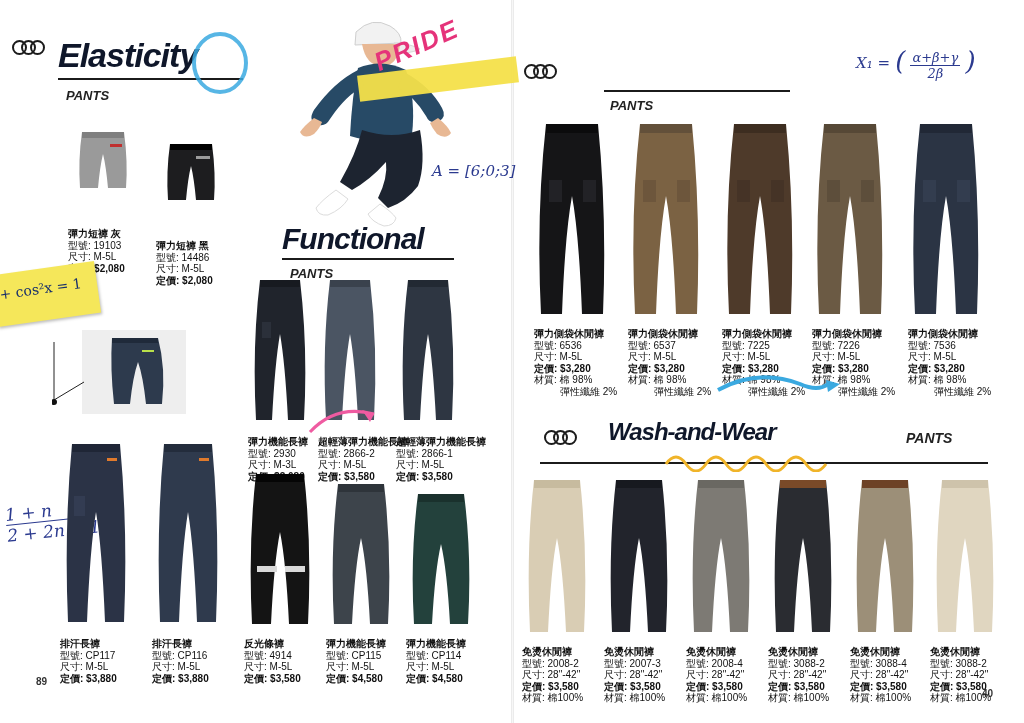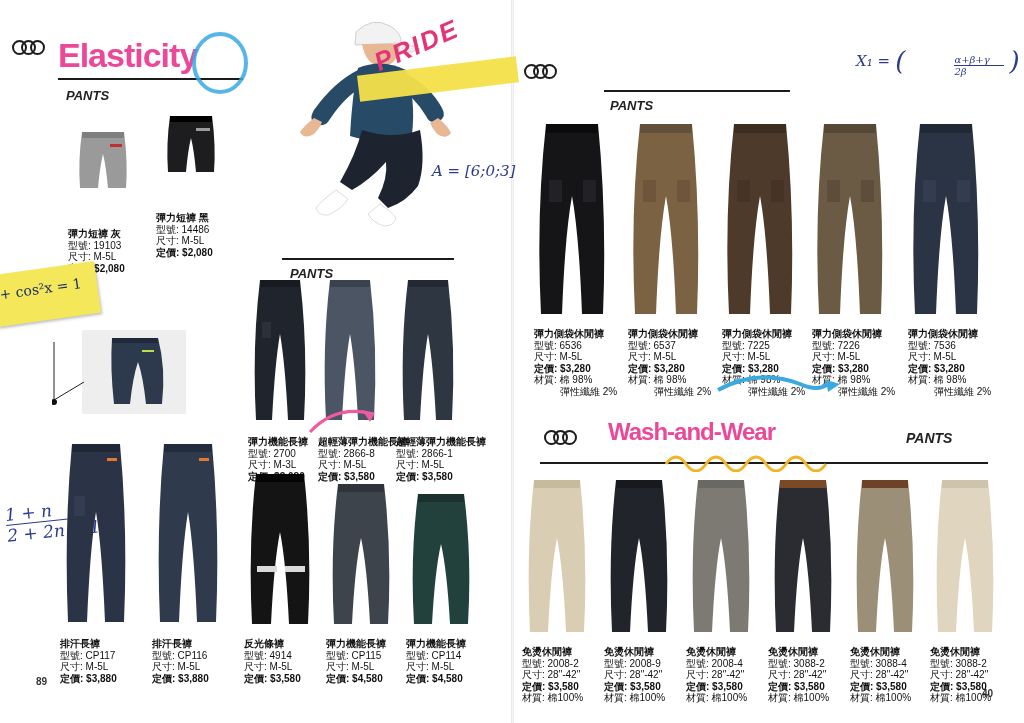--- a/index.html
+++ b/index.html
@@ -29,22 +29,22 @@
   }
   .rings span{
     display:block;width:11px;height:11px;border:2px solid #1b1b1b;border-radius:50%;
     position:absolute;
   }
   .rings span:nth-child(1){left:0;top:0;}
   .rings span:nth-child(2){left:9px;top:0;}
   .rings span:nth-child(3){left:18px;top:0;}
   .sec-title{
     position:absolute;
-    font-weight:bold;
-    color:#ec4899;
+    font-style:italic;font-weight:bold;
+    color:#0f172a;
     letter-spacing:-1px;
     white-space:nowrap;
   }
   .sec-sub{
     position:absolute;
     font-style:italic;font-weight:bold;font-size:13px;color:#222;
     letter-spacing:0px;
   }
   .rule{
     position:absolute;height:2px;background:#1b1b1b;
@@ -138,21 +138,21 @@
         </svg>
     </div>
     <div class="cap" style="margin-top:10px;">
       <div class="nm">彈力短褲  灰</div>
       <div>型號: 19103</div>
       <div>尺寸: M-5L</div>
       <div class="price">定價: $2,080</div>
     </div>
   </div>
 
-  <div class="prod" style="left:156px;top:112px;">
+  <div class="prod" style="left:156px;top:140px;">
     <div class="img" style="width:70px;height:90px;">
       <svg width="70" height="90">
           <path d="M14 4 h42 q4 30 2 56 h-18 q-2 -22 -5 -34 q-3 12 -5 34 h-18 q-2 -28 2 -56 z" fill="#1d1d1f"></path>
           <rect x="14" y="4" width="42" height="6" fill="#000"></rect>
           <rect x="40" y="16" width="14" height="3" fill="#9b9b9b"></rect>
         </svg>
     </div>
     <div class="cap" style="margin-top:10px;">
       <div class="nm">彈力短褲  黑</div>
       <div>型號: 14486</div>
@@ -176,50 +176,51 @@
     <path d="M2 2 L2 60 L32 42" fill="none" stroke="#222" stroke-width="1"></path>
     <circle cx="2" cy="62" r="3" fill="#111"></circle>
   </svg>
 
   <div class="hand" style="left:6px;top:500px;font-size:17px;transform:rotate(-6deg);">
     <div>1 + n</div>
     <div style="border-top:1px solid #2b3a8f;width:74px;"></div>
     <div>2 + 2n − 1</div>
   </div>
 
+  <div class="sec-title" style="left:282px;top:222px;font-size:30px;">Functional</div>
   <div class="rule" style="left:282px;top:258px;width:172px;"></div>
   <div class="sec-sub" style="left:290px;top:266px;">PANTS</div>
   <div class="hand" style="left:432px;top:162px;font-size:15px;">A = [6;0;3]</div>
 
   <div class="prod" style="left:248px;top:276px;">
     <div class="img" style="width:64px;height:152px;">
       <svg width="64" height="152">
           <path d="M12 4 h40 q8 68 4 140 h-16 q-3 -58 -8 -86 q-5 28 -8 86 h-16 q-4 -74 4 -140 z" fill="#20242c"></path>
           <rect x="12" y="4" width="40" height="7" fill="#171a20"></rect>
           <rect x="14" y="46" width="9" height="16" fill="#2b303a"></rect>
         </svg>
     </div>
     <div class="cap" style="margin-top:8px;">
       <div class="nm">彈力機能長褲</div>
-      <div>型號: 2700</div>
+      <div>型號: 2930</div>
       <div>尺寸: M-3L</div>
       <div class="price">定價: $3,080</div>
     </div>
   </div>
 
   <div class="prod" style="left:318px;top:276px;">
     <div class="img" style="width:64px;height:152px;">
       <svg width="64" height="152">
           <path d="M12 4 h40 q8 68 4 140 h-16 q-3 -58 -8 -86 q-5 28 -8 86 h-16 q-4 -74 4 -140 z" fill="#4b5563"></path>
           <rect x="12" y="4" width="40" height="7" fill="#3a424d"></rect>
         </svg>
     </div>
     <div class="cap" style="margin-top:8px;">
       <div class="nm">超輕薄彈力機能長褲</div>
-      <div>型號: 2866-8</div>
+      <div>型號: 2866-2</div>
       <div>尺寸: M-5L</div>
       <div class="price">定價: $3,580</div>
     </div>
   </div>
 
   <div class="prod" style="left:396px;top:276px;">
     <div class="img" style="width:64px;height:152px;">
       <svg width="64" height="152">
           <path d="M12 4 h40 q8 68 4 140 h-16 q-3 -58 -8 -86 q-5 28 -8 86 h-16 q-4 -74 4 -140 z" fill="#2e3642"></path>
           <rect x="12" y="4" width="40" height="7" fill="#222933"></rect>
@@ -323,21 +324,21 @@
       <span></span>
       <span></span>
   </div>
   <div class="rule" style="left:604px;top:90px;width:186px;"></div>
   <div class="sec-sub" style="left:610px;top:98px;">PANTS</div>
 
   <div class="hand" style="left:856px;top:46px;font-size:16px;">
     <span style="font-size:15px;">X₁ =</span>
     <span style="display:inline-block;vertical-align:middle;">
       <span style="font-size:26px;">(</span>
-      <span style="display:inline-block;text-align:left;font-size:10px;vertical-align:middle;margin-left:44px;">
+      <span style="display:inline-block;text-align:center;font-size:13px;vertical-align:middle;">
         α+β+γ<br><span style="display:inline-block;border-top:1px solid #2b3a8f;width:50px;">2β</span>
       </span>
       <span style="font-size:26px;">)</span>
     </span>
   </div>
 
   <div class="prod" style="left:534px;top:120px;">
     <div class="img" style="width:76px;height:200px;">
       <svg width="76" height="200">
           <path d="M12 4 h52 q9 92 5 190 h-21 q-3 -80 -10 -118 q-7 38 -10 118 h-21 q-5 -100 5 -190 z" fill="#151517"></path>
@@ -468,21 +469,21 @@
 
   <div class="prod" style="left:604px;top:476px;">
     <div class="img" style="width:70px;height:162px;">
       <svg width="70" height="162">
           <path d="M12 4 h46 q8 74 4 152 h-18 q-3 -64 -9 -94 q-6 30 -9 94 h-18 q-4 -82 4 -152 z" fill="#22242c"></path>
           <rect x="12" y="4" width="46" height="8" fill="#17191f"></rect>
         </svg>
     </div>
     <div class="cap" style="margin-top:8px;">
       <div class="nm">免燙休閒褲</div>
-      <div>型號: 2008-9</div>
+      <div>型號: 2007-3</div>
       <div>尺寸: 28"-42"</div>
       <div class="price">定價: $3,580</div>
       <div>材質: 棉100%</div>
     </div>
   </div>
 
   <div class="prod" style="left:686px;top:476px;">
     <div class="img" style="width:70px;height:162px;">
       <svg width="70" height="162">
           <path d="M12 4 h46 q8 74 4 152 h-18 q-3 -64 -9 -94 q-6 30 -9 94 h-18 q-4 -82 4 -152 z" fill="#7d7a74"></path>

